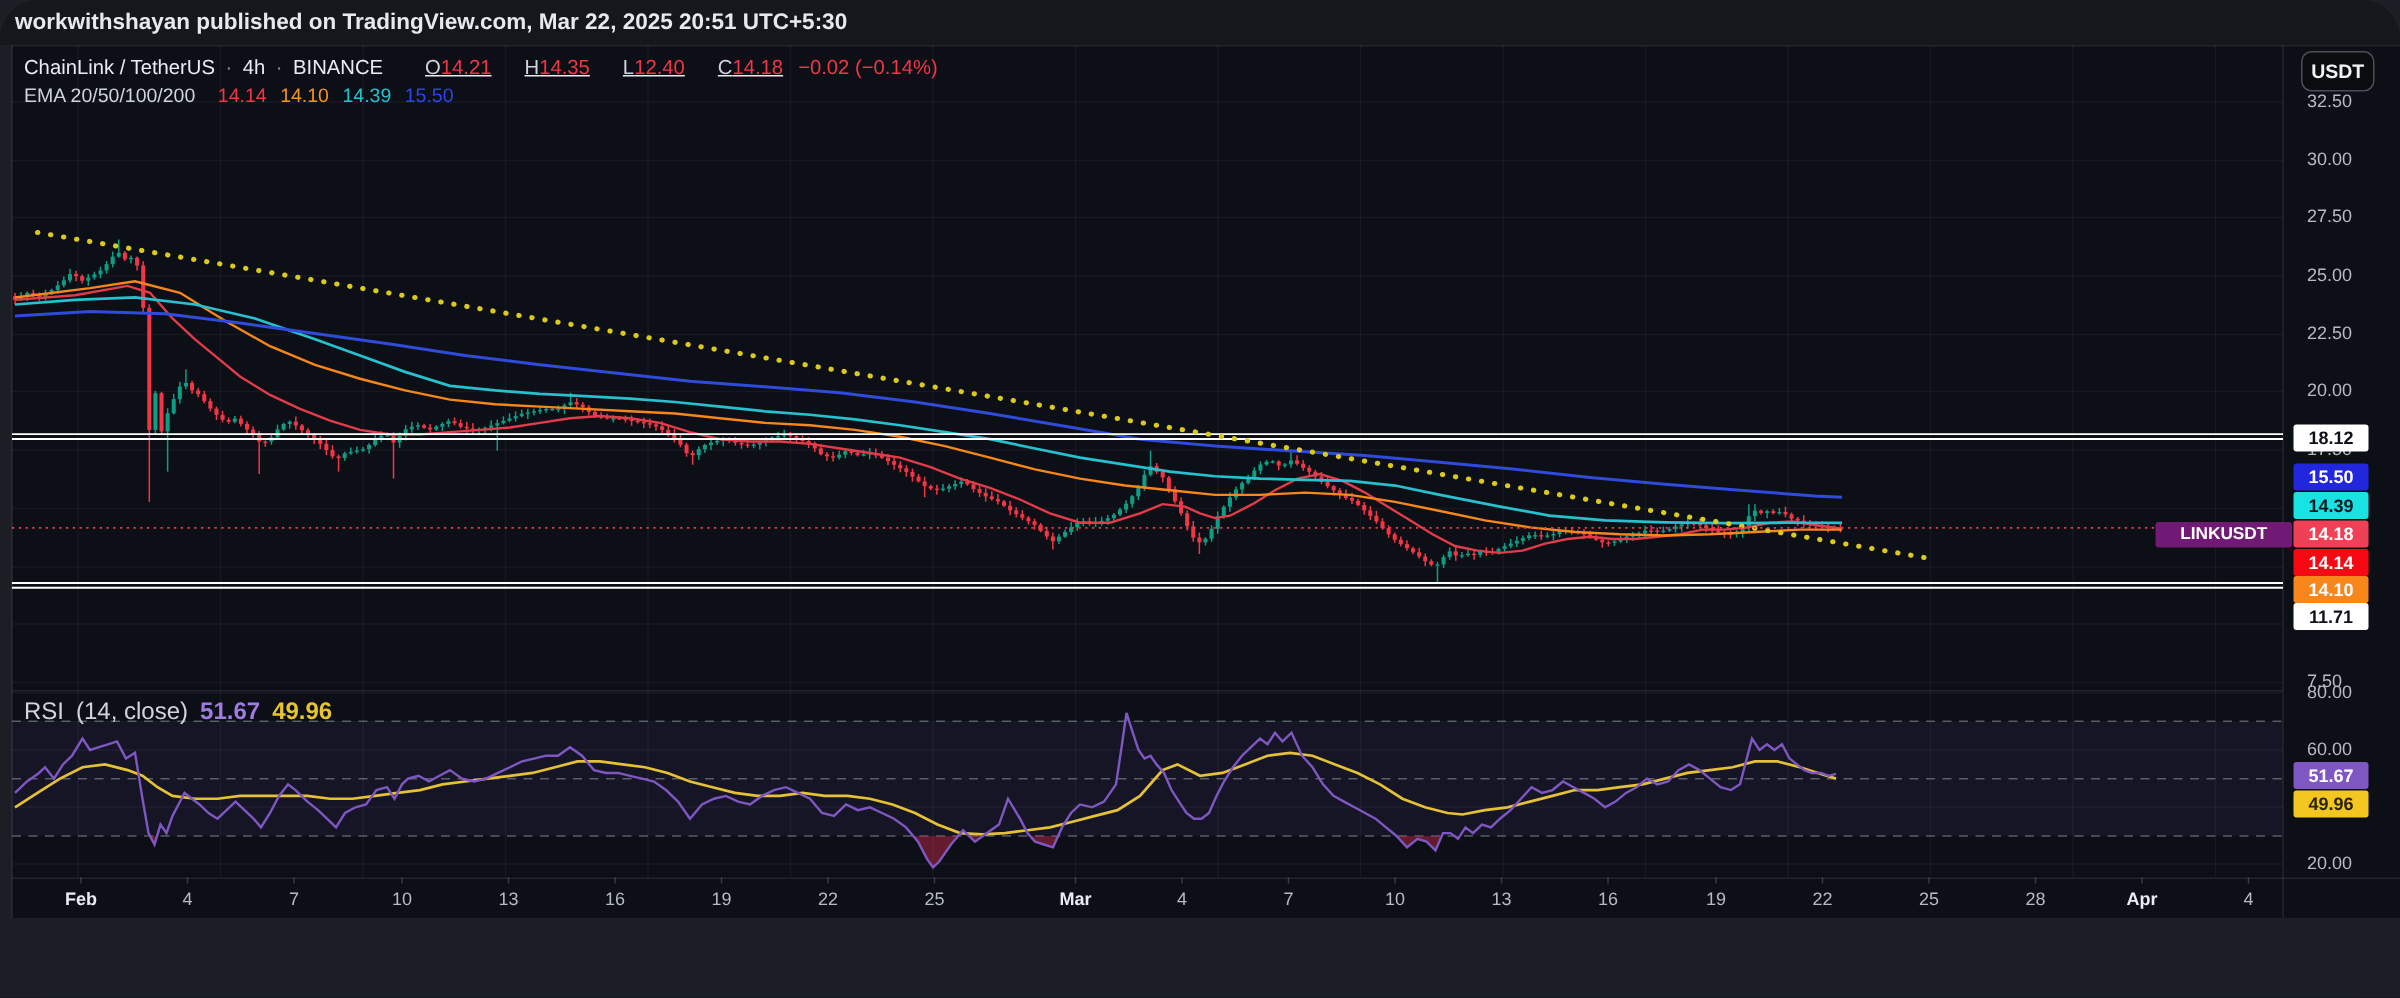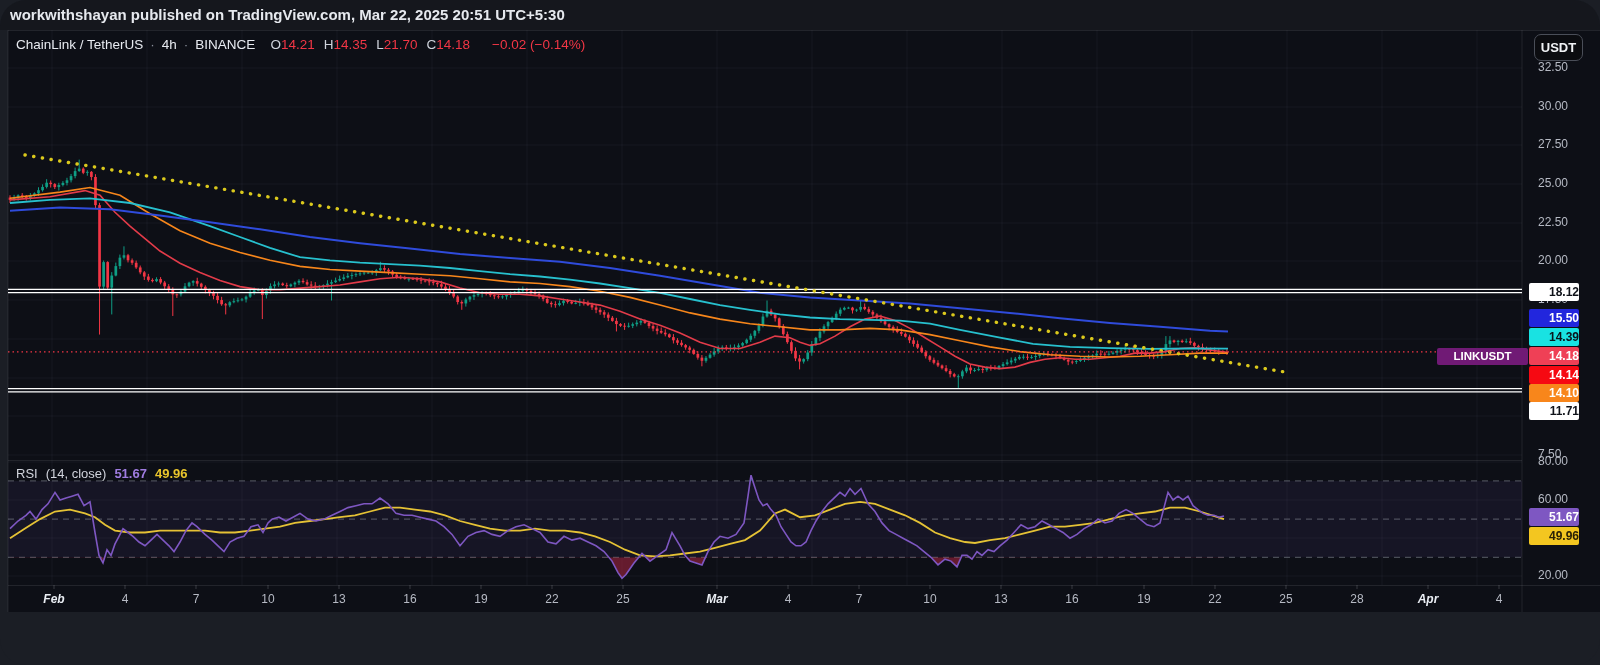--- a/index.html
+++ b/index.html
@@ -9,31 +9,31 @@
   #topbar{left:0;top:0;width:1600px;height:30px;background:#15171d;color:#e6e9ee;
           font-size:15px;font-weight:700;line-height:30px;padding-left:10px;box-sizing:border-box;
           white-space:nowrap;}
   #chartbg{left:8px;top:30px;width:1592px;height:582px;background:#0d0f16;}
   #plot{left:0;top:0;}
   .legend{left:16px;display:flex;gap:6px;font-size:13.5px;color:#e8ebf1;align-items:flex-start;
           white-space:nowrap;z-index:6;}
   .legend .sep{color:#8a8f9b;padding:0 1px;}
   .legend .ltr{color:#cfd3dc;}
   .legend .val{color:#f23645;}
-  .pair{margin-left:9px;}
+  .pair{margin-left:22px;text-decoration:underline;}
   .emaval{margin-left:9px;font-weight:400;}
-  #rsilegend{left:16px;top:466px;display:flex;gap:8px;font-size:13px;color:#d1d4dc;z-index:6;
+  #rsilegend{left:16px;top:466px;display:flex;gap:8px;font-size:16px;color:#d1d4dc;z-index:6;
              align-items:flex-start;white-space:nowrap;}
   .axis-lbl{position:absolute;left:1538px;font-size:12px;color:#b6bac4;z-index:2;}
   .tag{position:absolute;left:1529px;width:50px;height:18px;font-size:12px;font-weight:700;
-       text-align:right;line-height:18px;border-radius:2px;z-index:4;}
+       text-align:center;line-height:18px;border-radius:2px;z-index:4;}
   .side-label{position:absolute;left:1437px;width:91px;height:17px;font-size:11.5px;font-weight:700;
        color:#fff;text-align:center;line-height:17px;border-radius:2px;z-index:4;}
   .time-lbl{position:absolute;top:592px;font-size:12px;color:#b6bac4;transform:translateX(-50%);z-index:2;}
-  .time-lbl.major{color:#e9edf3;font-weight:700;font-style:italic;}
+  .time-lbl.major{color:#e9edf3;font-weight:700;}
   #usdt{left:1534px;top:34px;width:49px;height:27px;background:#0b0c10;border:1.5px solid #4a4e58;
         border-radius:7px;color:#f0f2f5;font-size:13px;font-weight:700;text-align:center;
         line-height:25px;box-sizing:border-box;z-index:7;cursor:pointer;}
   #footer{left:0;top:612px;width:1600px;height:53px;background:#1b1e25;display:flex;
           align-items:center;padding-left:13px;box-sizing:border-box;gap:9px;}
   .brand{font-size:17px;font-weight:700;color:#ccd2db;letter-spacing:0.2px;}
 </style>
 </head>
 <body>
 
@@ -742,24 +742,28 @@
       <line x1="1428" x2="1428" y1="585" y2="589" stroke="rgba(255,255,255,0.18)"></line>
       <line x1="1499" x2="1499" y1="585" y2="589" stroke="rgba(255,255,255,0.18)"></line>
     </svg>
 
   <div class="legend abs" style="top:37px">
     <span>ChainLink / TetherUS</span>
     <span class="sep">·</span>
     <span>4h</span>
     <span class="sep">·</span>
     <span>BINANCE</span>
-    <span id="ohlc-row"><span class="pair"><span class="ltr">O</span><span class="val">14.21</span></span><span class="pair"><span class="ltr">H</span><span class="val">14.35</span></span><span class="pair"><span class="ltr">L</span><span class="val">21.70</span></span><span class="pair"><span class="ltr">C</span><span class="val">14.18</span></span></span>
-    <span class="val" style="margin-left:16px">−0.02 (−0.14%)</span>
+    <span id="ohlc-row"><span class="pair"><span class="ltr">O</span><span class="val">14.21</span></span><span class="pair"><span class="ltr">H</span><span class="val">14.35</span></span><span class="pair"><span class="ltr">L</span><span class="val">12.40</span></span><span class="pair"><span class="ltr">C</span><span class="val">14.18</span></span></span>
+    <span class="val" style="margin-left:4px">−0.02 (−0.14%)</span>
   </div>
 
+  <div class="legend abs" style="top:56px;font-size:13px">
+    <span class="ltr">EMA 20/50/100/200</span>
+    <span id="ema-row"><span class="emaval" style="color: rgb(242, 54, 69);">14.14</span><span class="emaval" style="color: rgb(247, 147, 26);">14.10</span><span class="emaval" style="color: rgb(34, 195, 206);">14.39</span><span class="emaval" style="color: rgb(44, 70, 232);">15.50</span></span>
+  </div>
 
   <div id="rsilegend" class="abs">
     <span>RSI</span>
     <span>(14, close)</span>
     <span id="rsi-val" style="font-weight: 700; color: rgb(159, 124, 224);">51.67</span>
     <span id="rsi-ma" style="font-weight: 700; color: rgb(233, 197, 44);">49.96</span>
   </div>
 
   <div id="usdt" class="abs">
     <span>USDT</span>

